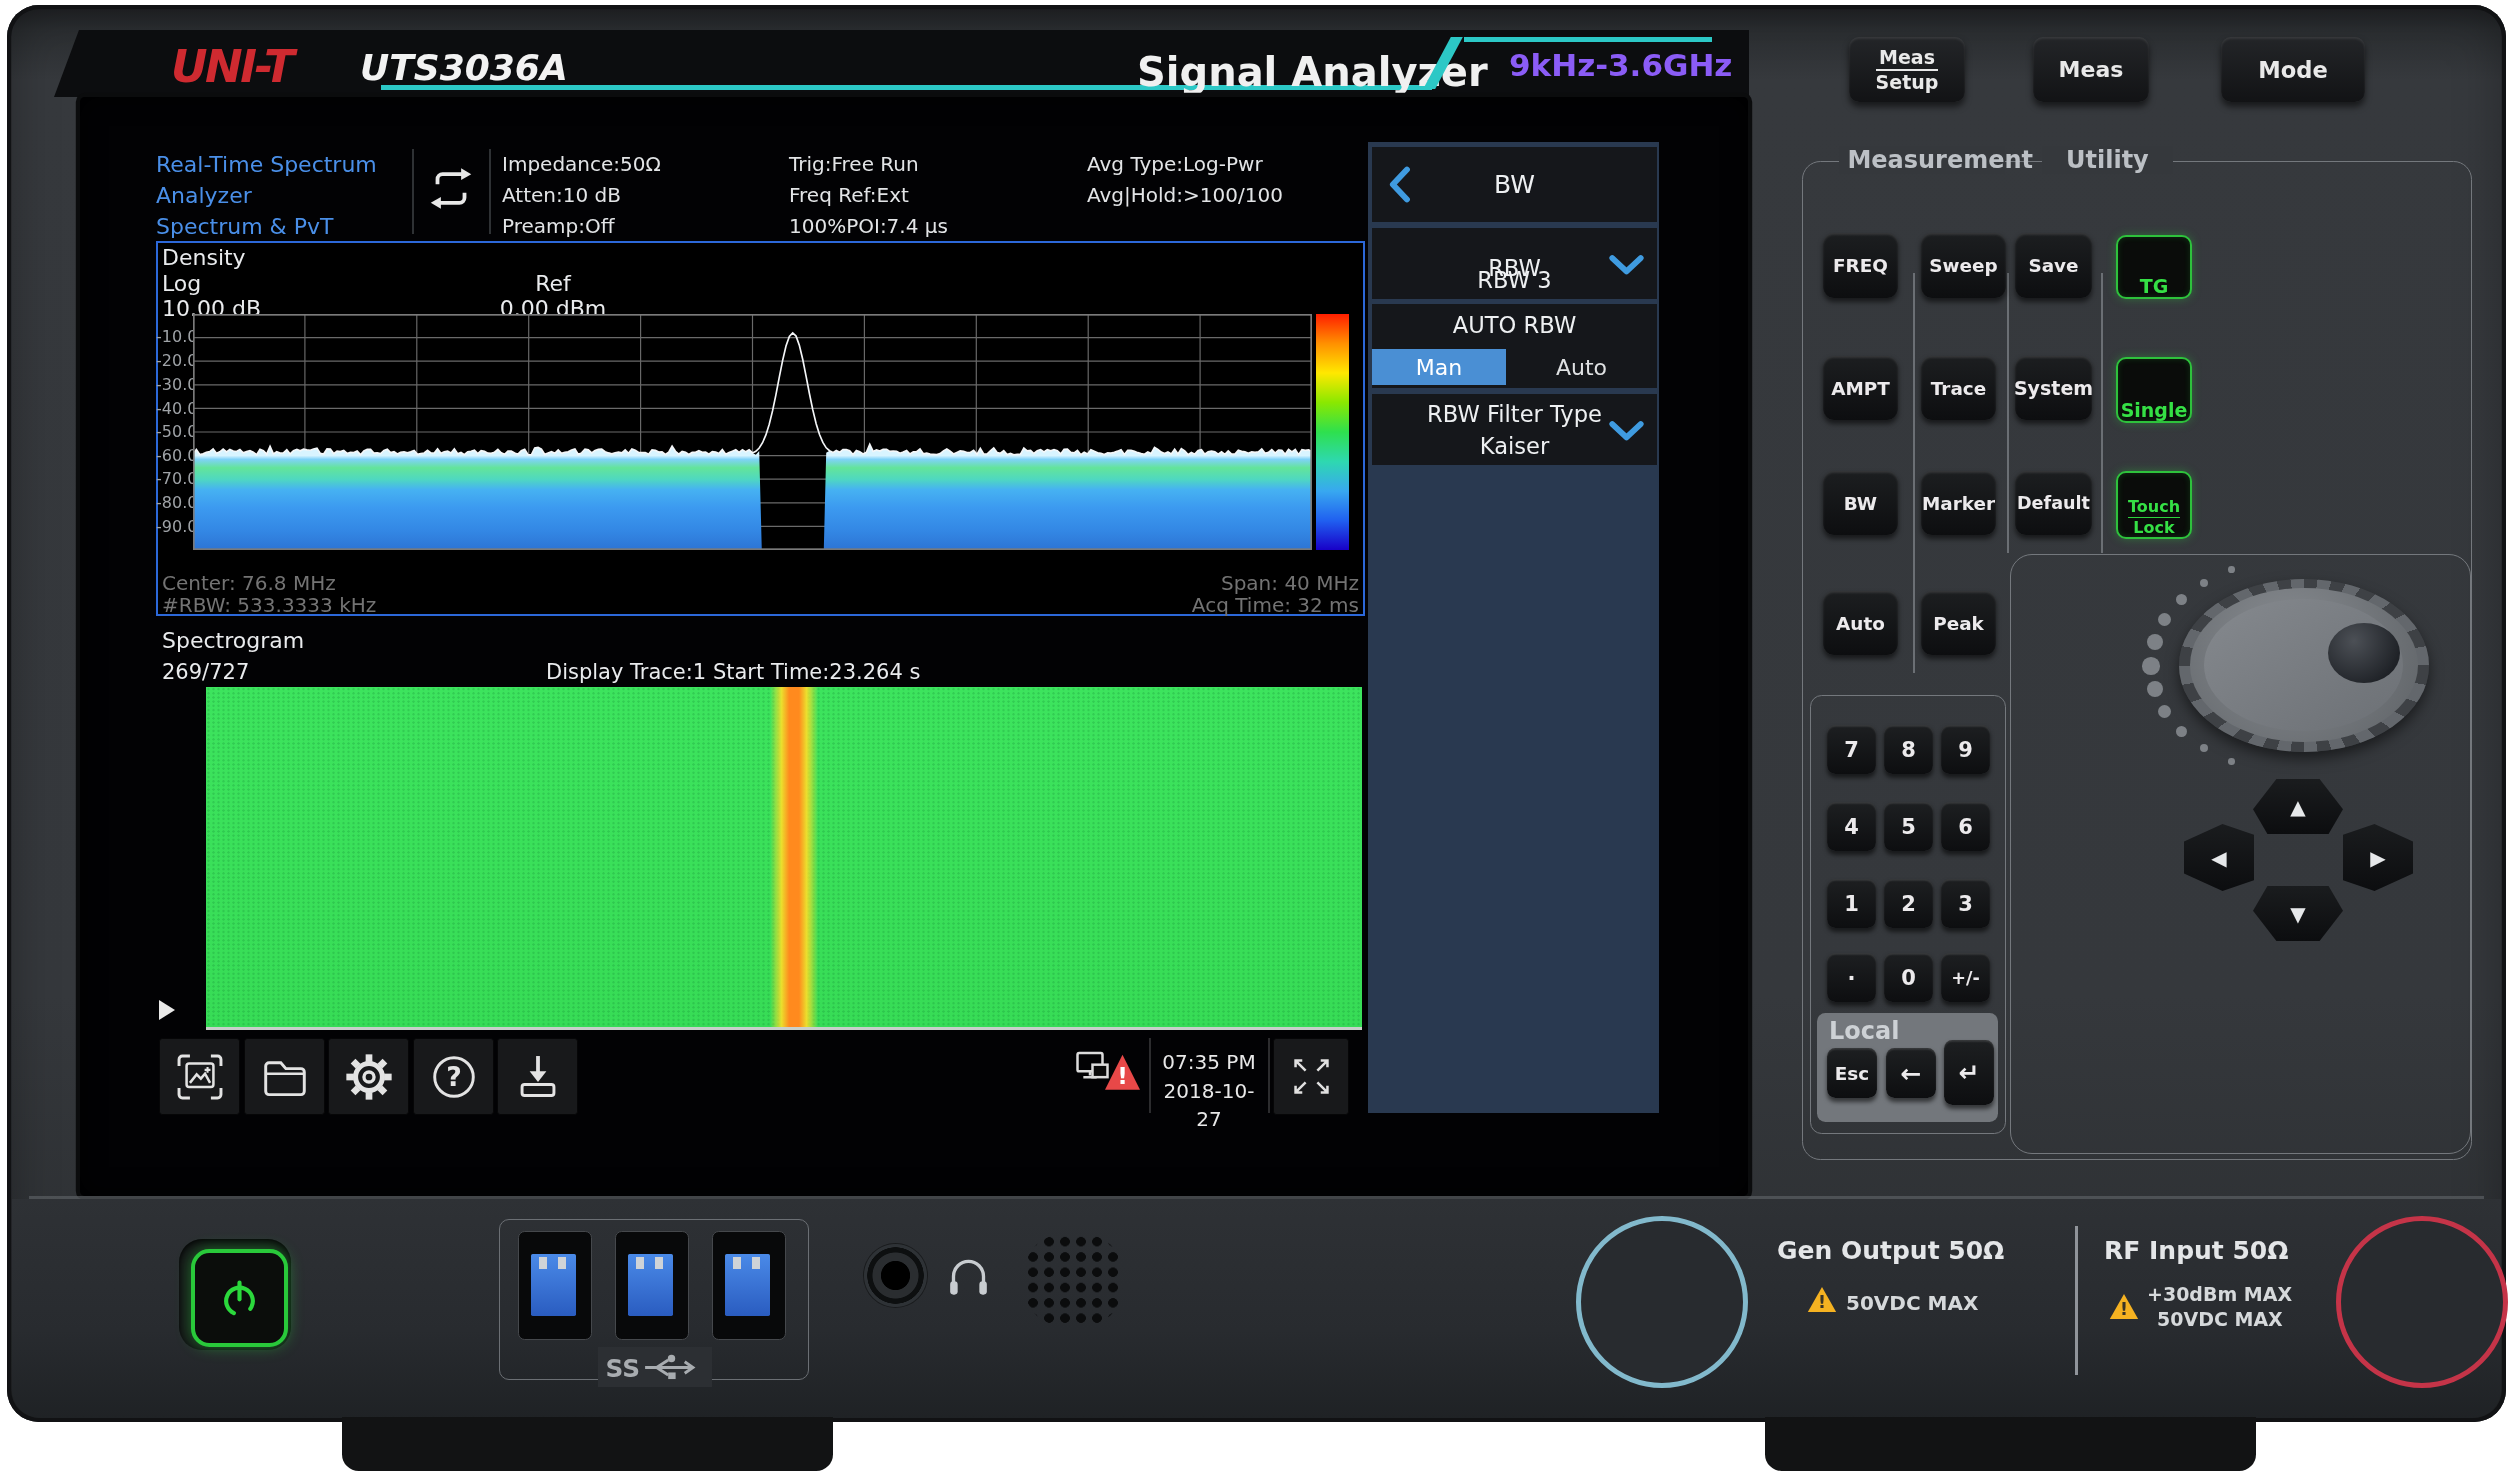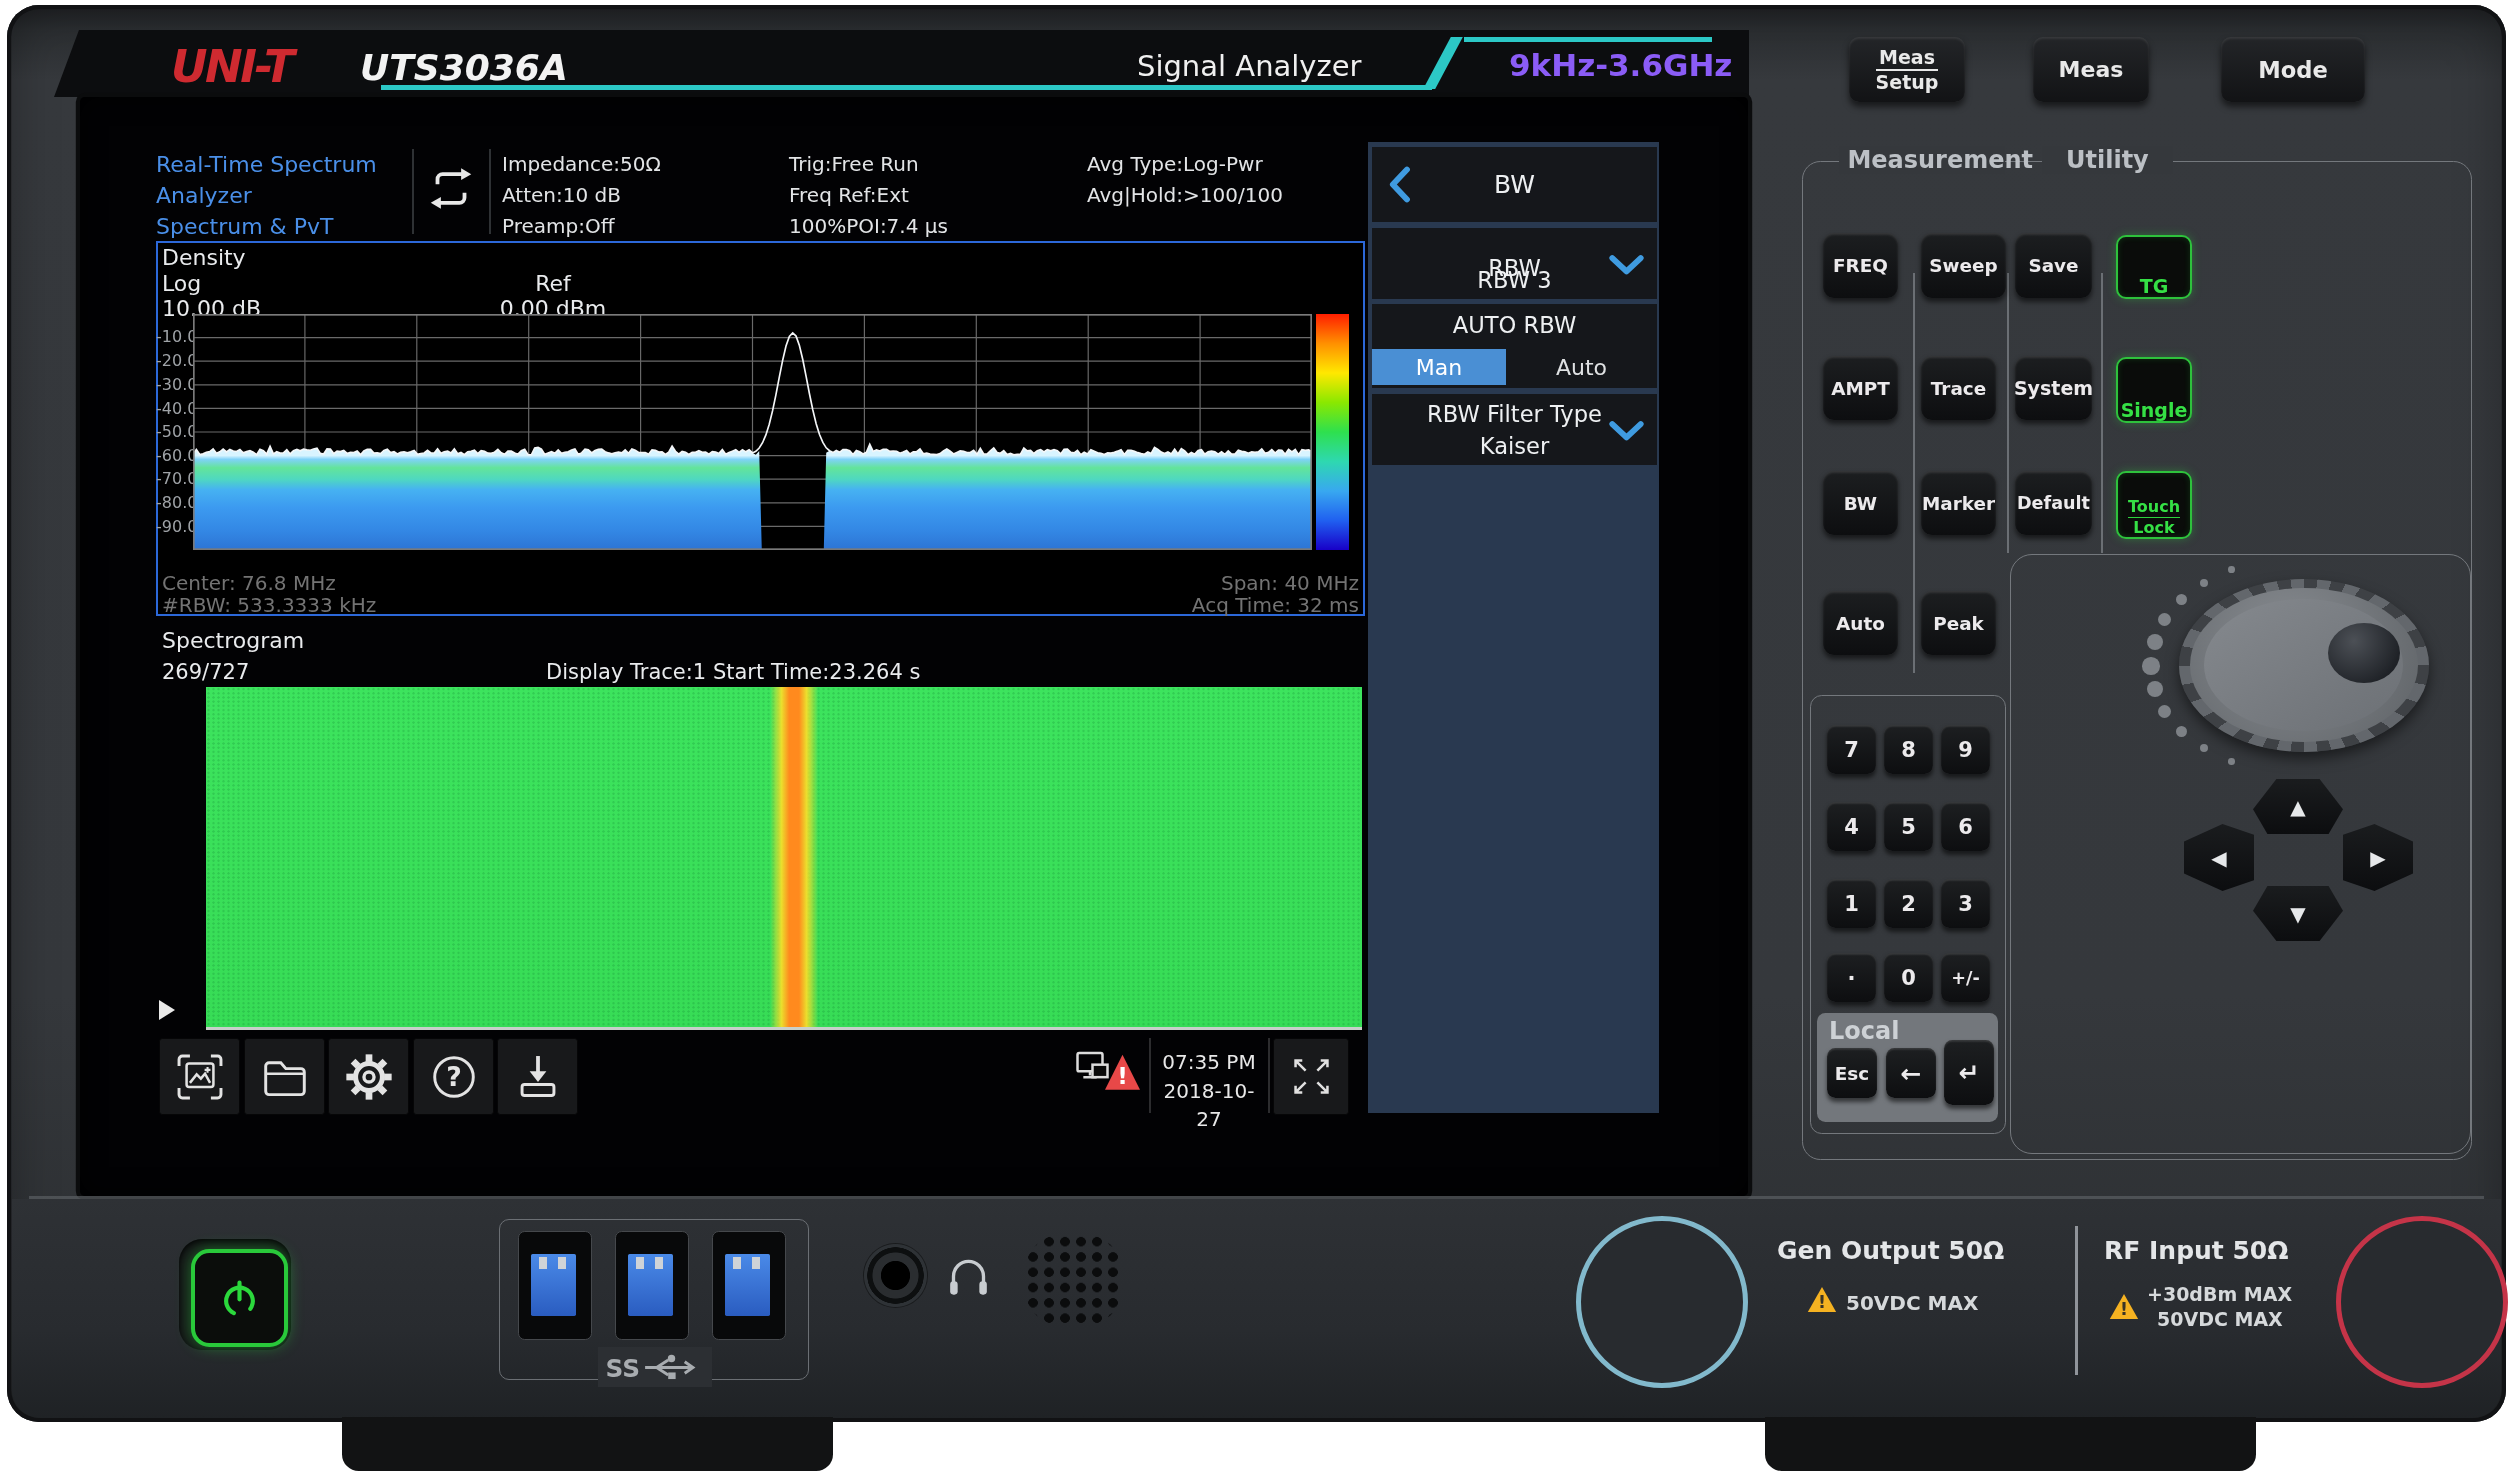--- a/index.html
+++ b/index.html
@@ -12,21 +12,21 @@
   .lower{left:11.7px;top:1199px;width:2489px;height:219px;border-radius:0 0 28.5px 28.5px;
     background:linear-gradient(#2e3135,#282b2f 60%,#1f2225);}
   .sepline{left:28.5px;top:1196px;width:2455px;height:2.5px;background:#5a5e63;opacity:.7;}
   .foot{top:1417px;width:491px;height:54px;background:#121314;border-radius:0 0 16.7px 16.7px;}
   
   .band{left:49px;top:30px;width:1700px;height:67px;background:#0c0d0f;
     clip-path:polygon(30px 0,100% 0,100% 100%,5px 100%);}
   .brand{left:171px;top:40px;font-size:45px;font-weight:900;font-style:italic;color:#cf2a30;letter-spacing:-2.5px;}
   .model{left:360px;top:47px;font-size:36px;font-weight:bold;font-style:italic;color:#f2f2f2;}
   .tealline{background:#2cc8c6;}
-  .product{left:1137px;top:49px;font-size:29px;font-weight:normal;color:#f0f0f0;}
+  .product{left:1137px;top:49px;font-size:40px;font-weight:bold;color:#f0f0f0;}
   .range{left:1509px;top:47px;font-size:31px;font-weight:bold;color:#8b5cf6;}
   
   .hbtn{background:linear-gradient(#232528,#121315);border-radius:10px;color:#e9e9e9;font-weight:bold;
     display:flex;align-items:center;justify-content:center;flex-direction:column;
     box-shadow:0 4.2px 6.7px rgba(0,0,0,.55), inset 0 1.7px 2.5px rgba(255,255,255,.10);}
   
   .screen{left:80px;top:97px;width:1668px;height:1099px;background:#020204;border-radius:5px;
     box-shadow:0 0 0 4.2px #0b0c0d, inset 0 0 25px #000;}
   .blue-txt{color:#4a8fe8;font-size:22px;line-height:31px;}
   .info-txt{color:#e2e4e6;font-size:20px;line-height:31px;}

